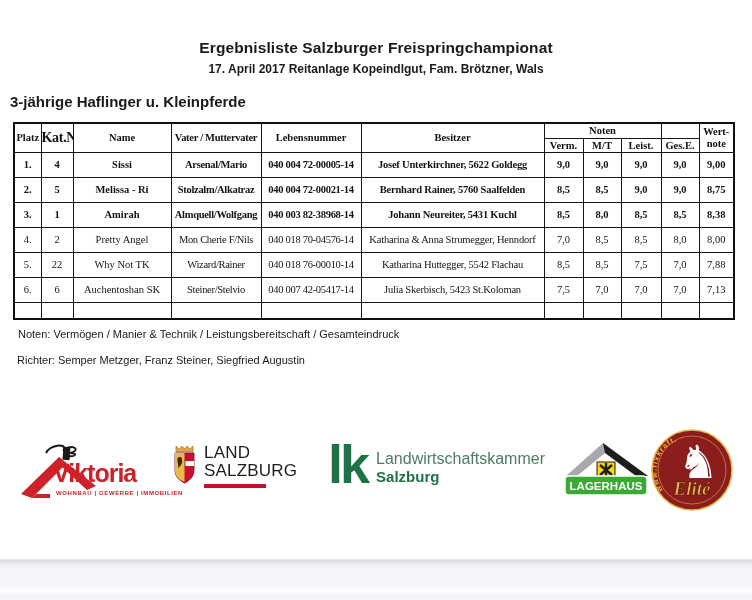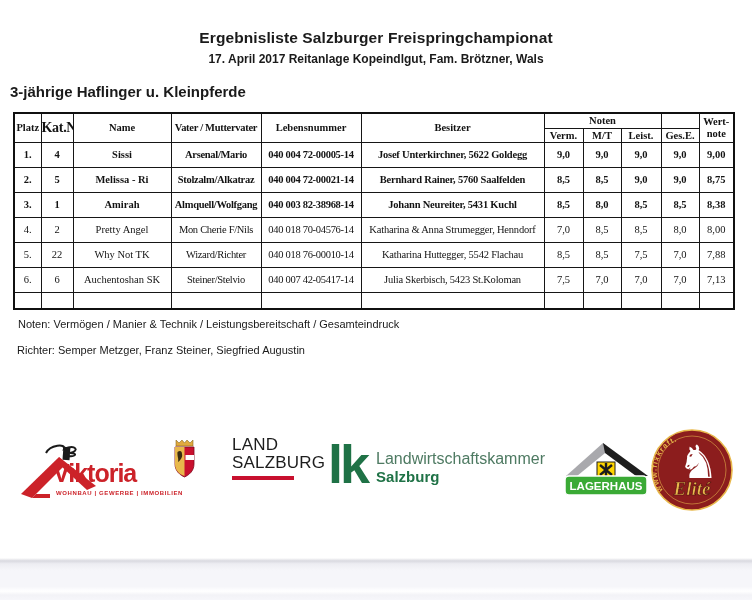--- a/index.html
+++ b/index.html
@@ -2,21 +2,21 @@
 <html><head>
 <meta charset="utf-8">
 <style>
   html,body{margin:0;padding:0;}
   body{
     width:752px;height:600px;position:relative;overflow:hidden;
     background:#ffffff;color:#1a1a1a;
     font-family:"Liberation Sans", sans-serif;
   }
   
-  .title-block{padding-top:29px;text-align:center;}
+  .title-block{padding-top:39px;text-align:center;}
   .doc-title{margin:0;font-size:15.5px;font-weight:bold;letter-spacing:0.1px;}
   .doc-subtitle{margin:5px 0 0 0;font-size:12px;font-weight:bold;}
   .section-heading{margin:17px 0 0 10px;font-size:15px;font-weight:bold;}
   
   table.rtable{
     margin:12px 0 0 13px;border-collapse:collapse;table-layout:fixed;
     width:720px;border:2px solid #101010;font-family:Liberation Serif, serif;
   }
   .rtable th,.rtable td{
     border:1.5px solid #161616;padding:0;font-size:10.5px;color:#131313;
@@ -38,21 +38,21 @@
   
   .logo-strip{position:absolute;top:432px;left:0;width:708px;height:76px;}
   .logo{position:absolute;}
   
   .viktoria{left:20px;top:12px;width:130px;height:58px;}
   .vik-text{position:absolute;left:33px;top:15px;font-size:25px;font-weight:bold;
     color:#cc2229;letter-spacing:-1px;}
   .vik-tag{position:absolute;left:36px;top:46px;font-size:6px;font-weight:bold;
     color:#cc2229;letter-spacing:0.6px;white-space:nowrap;}
   
-  .landsbg{left:172px;top:4px;display:flex;align-items:center;gap:28px;}
+  .landsbg{left:172px;top:12px;display:flex;align-items:flex-start;}
   .ls-text{margin-left:7px;font-size:17px;line-height:18px;color:#1d1d1d;letter-spacing:0.2px;}
   .ls-underline{width:62px;height:3.5px;background:#c8102e;margin-top:4px;}
   
   .lk{left:328px;top:8px;display:flex;align-items:center;}
   .lk-mark{font-size:54px;line-height:48px;font-weight:bold;color:#1f7246;letter-spacing:-3px;}
   .lk-lines{margin-left:9px;padding-top:6px;}
   .lk-l1{font-size:16px;line-height:18px;color:#4e7a62;}
   .lk-l2{font-size:15px;line-height:17px;font-weight:bold;color:#1f7246;}
   
   .bottom-band{
@@ -154,21 +154,21 @@
       <td class="c">7,0</td>
       <td class="c">8,5</td>
       <td class="c">8,5</td>
       <td class="c">8,0</td>
       <td class="c">8,00</td>
     </tr>
     <tr class="dr">
       <td class="c">5.</td>
       <td class="c">22</td>
       <td class="l">Why Not TK</td>
-      <td class="l tight">Wizard/Richter</td>
+      <td class="l tight">Wizard/Rainer</td>
       <td class="l tight">040 018 76-00010-14</td>
       <td class="l bes">Katharina Huttegger, 5542 Flachau</td>
       <td class="c">8,5</td>
       <td class="c">8,5</td>
       <td class="c">7,5</td>
       <td class="c">7,0</td>
       <td class="c">7,88</td>
     </tr>
     <tr class="dr">
       <td class="c">6.</td>

